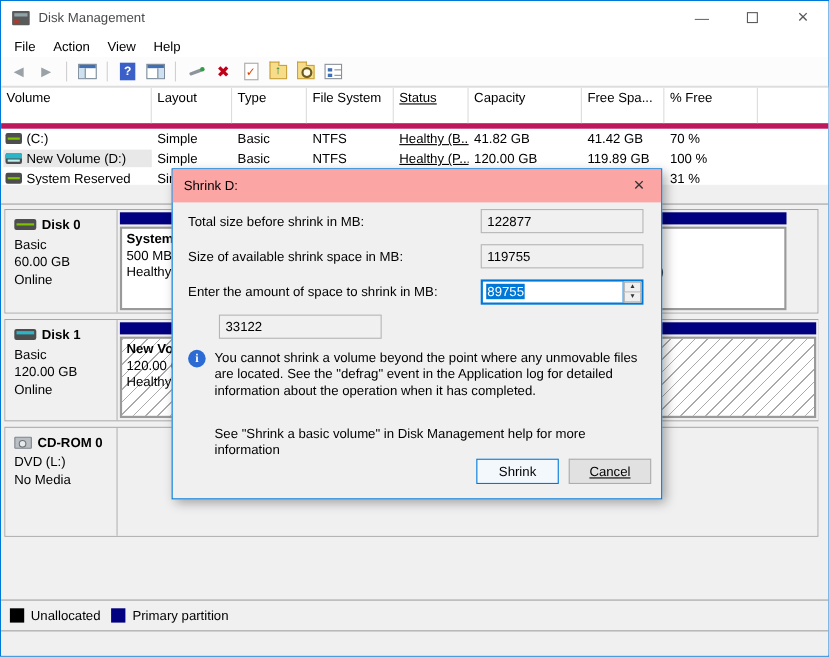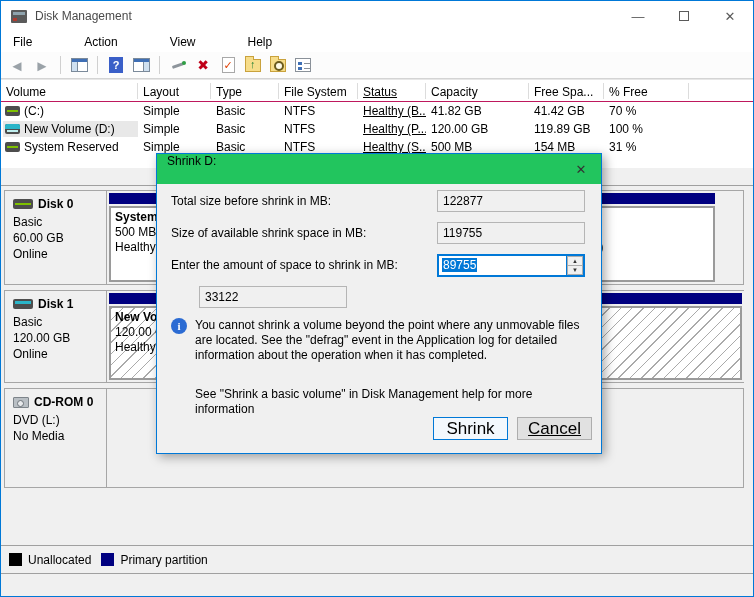--- a/index.html
+++ b/index.html
@@ -12,21 +12,21 @@
   .titlebar { height:30px; background:#fff; display:flex; align-items:center; flex:0 0 auto; }
   .app-icon { width:16px; height:13px; margin:0 8px 0 10px; background:#5a5a5a; border-radius:1px; position:relative; }
   .app-icon::before { content:""; position:absolute; left:2px; top:2px; right:2px; height:3px; background:#8fa3ad; }
   .app-icon::after { content:""; position:absolute; left:2px; bottom:2px; width:4px; height:3px; background:#b03a2e; }
   .title-text { color:#4a4a4a; font-size:12px; }
   .win-controls { margin-left:auto; display:flex; height:100%; }
   .win-btn { width:46px; height:100%; display:flex; align-items:center; justify-content:center; color:#5a5a5a; font-size:13px; }
   .max-glyph { width:10px; height:10px; border:1px solid #5a5a5a; display:block; }
 
   
-  .menubar { height:21px; background:#fff; display:flex; align-items:center; padding-left:4px; flex:0 0 auto;gap:36px; }
+  .menubar { height:21px; background:#fff; display:flex; align-items:center; padding-left:4px; flex:0 0 auto; }
   .menu-item { padding:2px 8px; }
 
   
   .toolbar { height:27px; background:#fcfcfc; border-bottom:1px solid #d4d4d4; display:flex; align-items:center; padding-left:6px; gap:5px; flex:0 0 auto; }
   .tb-sep { width:1px; height:18px; background:#d0d0d0; margin:0 3px; }
   .tb { width:20px; height:19px; display:flex; align-items:center; justify-content:center; font-size:14px; }
   .arrow { color:#9aa2a8; font-size:15px; line-height:1; }
   .pane-ico { width:17px; height:14px; border:1px solid #7b8a9a; background:#fff; position:relative; }
   .pane-ico::before { content:""; position:absolute; left:0; right:0; top:0; height:3px; background:#3f6fb5; }
   .pane-ico.left::after { content:""; position:absolute; left:0; top:3px; bottom:0; width:5px; background:#cfe0f0; border-right:1px solid #7b8a9a; }
@@ -40,21 +40,21 @@
   .folder { width:16px; height:13px; background:#f7dd8a; border:1px solid #c9a23d; position:relative; }
   .folder::before { content:""; position:absolute; left:-1px; top:-4px; width:7px; height:3px; background:#f7dd8a; border:1px solid #c9a23d; border-bottom:none; }
   .folder.up::after { content:"↑"; position:absolute; left:4px; top:-2px; color:#1e7e34; font-weight:bold; font-size:11px; }
   .folder.search::after { content:""; position:absolute; left:3px; top:1px; width:6px; height:6px; border:2px solid #6b5b1e; border-radius:50%; background:#fffbe8; }
   .list-ico { width:16px; height:14px; border:1px solid #8a9199; background:#fff; position:relative; }
   .list-ico::before { content:""; position:absolute; left:2px; top:3px; width:4px; height:3px; background:#3f6fb5; box-shadow:0 5px 0 #3f6fb5; }
   .list-ico::after { content:""; position:absolute; left:8px; top:4px; width:6px; height:1px; background:#8a9199; box-shadow:0 5px 0 #8a9199; }
 
   
   .listview { height:89px; background:#fff; flex:0 0 auto; border-top:1px solid #e7e7e7; }
-  .lv-header { display:flex; height:22px; border-bottom:1px solid #be185d; background:#fff;align-items:center; }
+  .lv-header { display:flex; height:37px; border-bottom:5px solid #be185d; background:#fff; }
   .lv-h { border-right:1px solid #dcdcdc; padding:2px 0 0 5px; overflow:hidden; white-space:nowrap; }
   .lv-row { display:flex; height:18px; align-items:center; }
   .lv-c { padding-left:5px; overflow:hidden; white-space:nowrap; }
   .c0{width:137px;} .c1{width:73px;} .c2{width:68px;} .c3{width:79px;} .c4{width:68px;text-decoration:underline;} .c5{width:103px;} .c6{width:75px;} .c7{width:85px;} .c8{flex:1; border-right:none;}
   .vol-cell { display:flex; align-items:center; gap:4px; padding:1px 4px 1px 2px; margin-left:2px; }
   .vol-cell.sel { background:#e8e8e8; }
   .vol-ico { width:15px; height:10px; background:#4d4d4d; border-radius:2px; position:relative; flex:0 0 auto; }
   .vol-ico::after { content:""; position:absolute; left:2px; right:2px; top:4px; height:2px; background:#7ec100; }
   .vol-ico.teal { background:#4d4d4d; }
   .vol-ico.teal::before { content:""; position:absolute; left:0; right:0; top:0; height:5px; background:#2bb5c8; border-radius:2px 2px 0 0; }
@@ -86,37 +86,37 @@
   .w-sr { width:55px; } .w-c { width:549px; } .w-d { width:633px; }
 
   
   .legend { height:28px; background:#f0f0f0; border-top:1px solid #a0a0a0; display:flex; align-items:center; gap:10px; padding-left:8px; flex:0 0 auto; }
   .leg-item { display:flex; align-items:center; gap:6px; }
   .swatch { width:13px; height:13px; flex:0 0 auto; }
   .statusbar { height:23px; background:#f0f0f0; border-top:1px solid #a0a0a0; flex:0 0 auto; }
 
   
   .dialog { position:absolute; left:156px; top:153px; width:446px; height:301px; background:#f0f0f0; border:1px solid #0078d7; box-shadow:3px 3px 10px rgba(0,0,0,0.35); z-index:10; display:flex; flex-direction:column; }
-  .dlg-titlebar { height:30px; background:#22c55e; display:flex; align-items:flex-start; padding-left:10px; flex:0 0 auto; }
+  .dlg-titlebar { height:30px; background:#fca5a5; display:flex; align-items:center; padding-left:10px; flex:0 0 auto; }
   .dlg-close { margin-left:auto; width:40px; height:100%; display:flex; align-items:center; justify-content:center; color:#333; font-size:13px; }
   .dlg-body { flex:1; padding:6px 16px 0 14px; position:relative; }
   .fld-row { display:flex; align-items:center; height:22px; margin-bottom:10px; }
   .fld-label { flex:1; }
   .fld-ro { width:148px; height:22px; background:#f0f0f0; border:1px solid #b5b5b5; padding:3px 0 0 5px; overflow:hidden;margin-left:28px; }
   .fld-spin { width:148px; height:23px; background:#fff; border:2px solid #0078d7; position:relative; padding:2px 0 0 3px; }
   .sel-text { background:#0078d7; color:#fff; padding:0 1px; }
   .spin { position:absolute; right:0; top:0; bottom:0; width:17px; display:flex; flex-direction:column; border-left:1px solid #0078d7; }
   .spin-btn { flex:1; background:#f0f0f0; border:1px solid #adadad; font-size:6px; display:flex; align-items:center; justify-content:center; color:#333; }
   .spin-btn + .spin-btn { border-top:none; }
   .info-row { display:flex; gap:8px; margin-top:4px; }
   .info-ico { width:16px; height:16px; border-radius:50%; background:#2b6bd3; color:#fff; font-weight:bold; font-size:11px; display:flex; align-items:center; justify-content:center; flex:0 0 auto; font-family:"Liberation Serif","DejaVu Serif",serif; }
   .info-text { line-height:15px; max-width:396px; }
   .help-text { margin:24px 0 0 24px; line-height:15px; }
   .dlg-buttons { position:absolute; right:9px; bottom:13px; display:flex; gap:9px; }
-  .btn { width:75px; height:23px; display:flex; align-items:center; justify-content:center; font-size:17px; }
+  .btn { width:75px; height:23px; display:flex; align-items:center; justify-content:center; font-size:12px; }
   .btn-default { background:#f3f8fd; border:1px solid #0078d7; }
   .btn-normal { background:#e1e1e1; border:1px solid #adadad;text-decoration:underline; }
 </style>
 </head>
 <body>
 
 <div class="window">
 
   <div class="titlebar">
     <span class="app-icon"></span>

